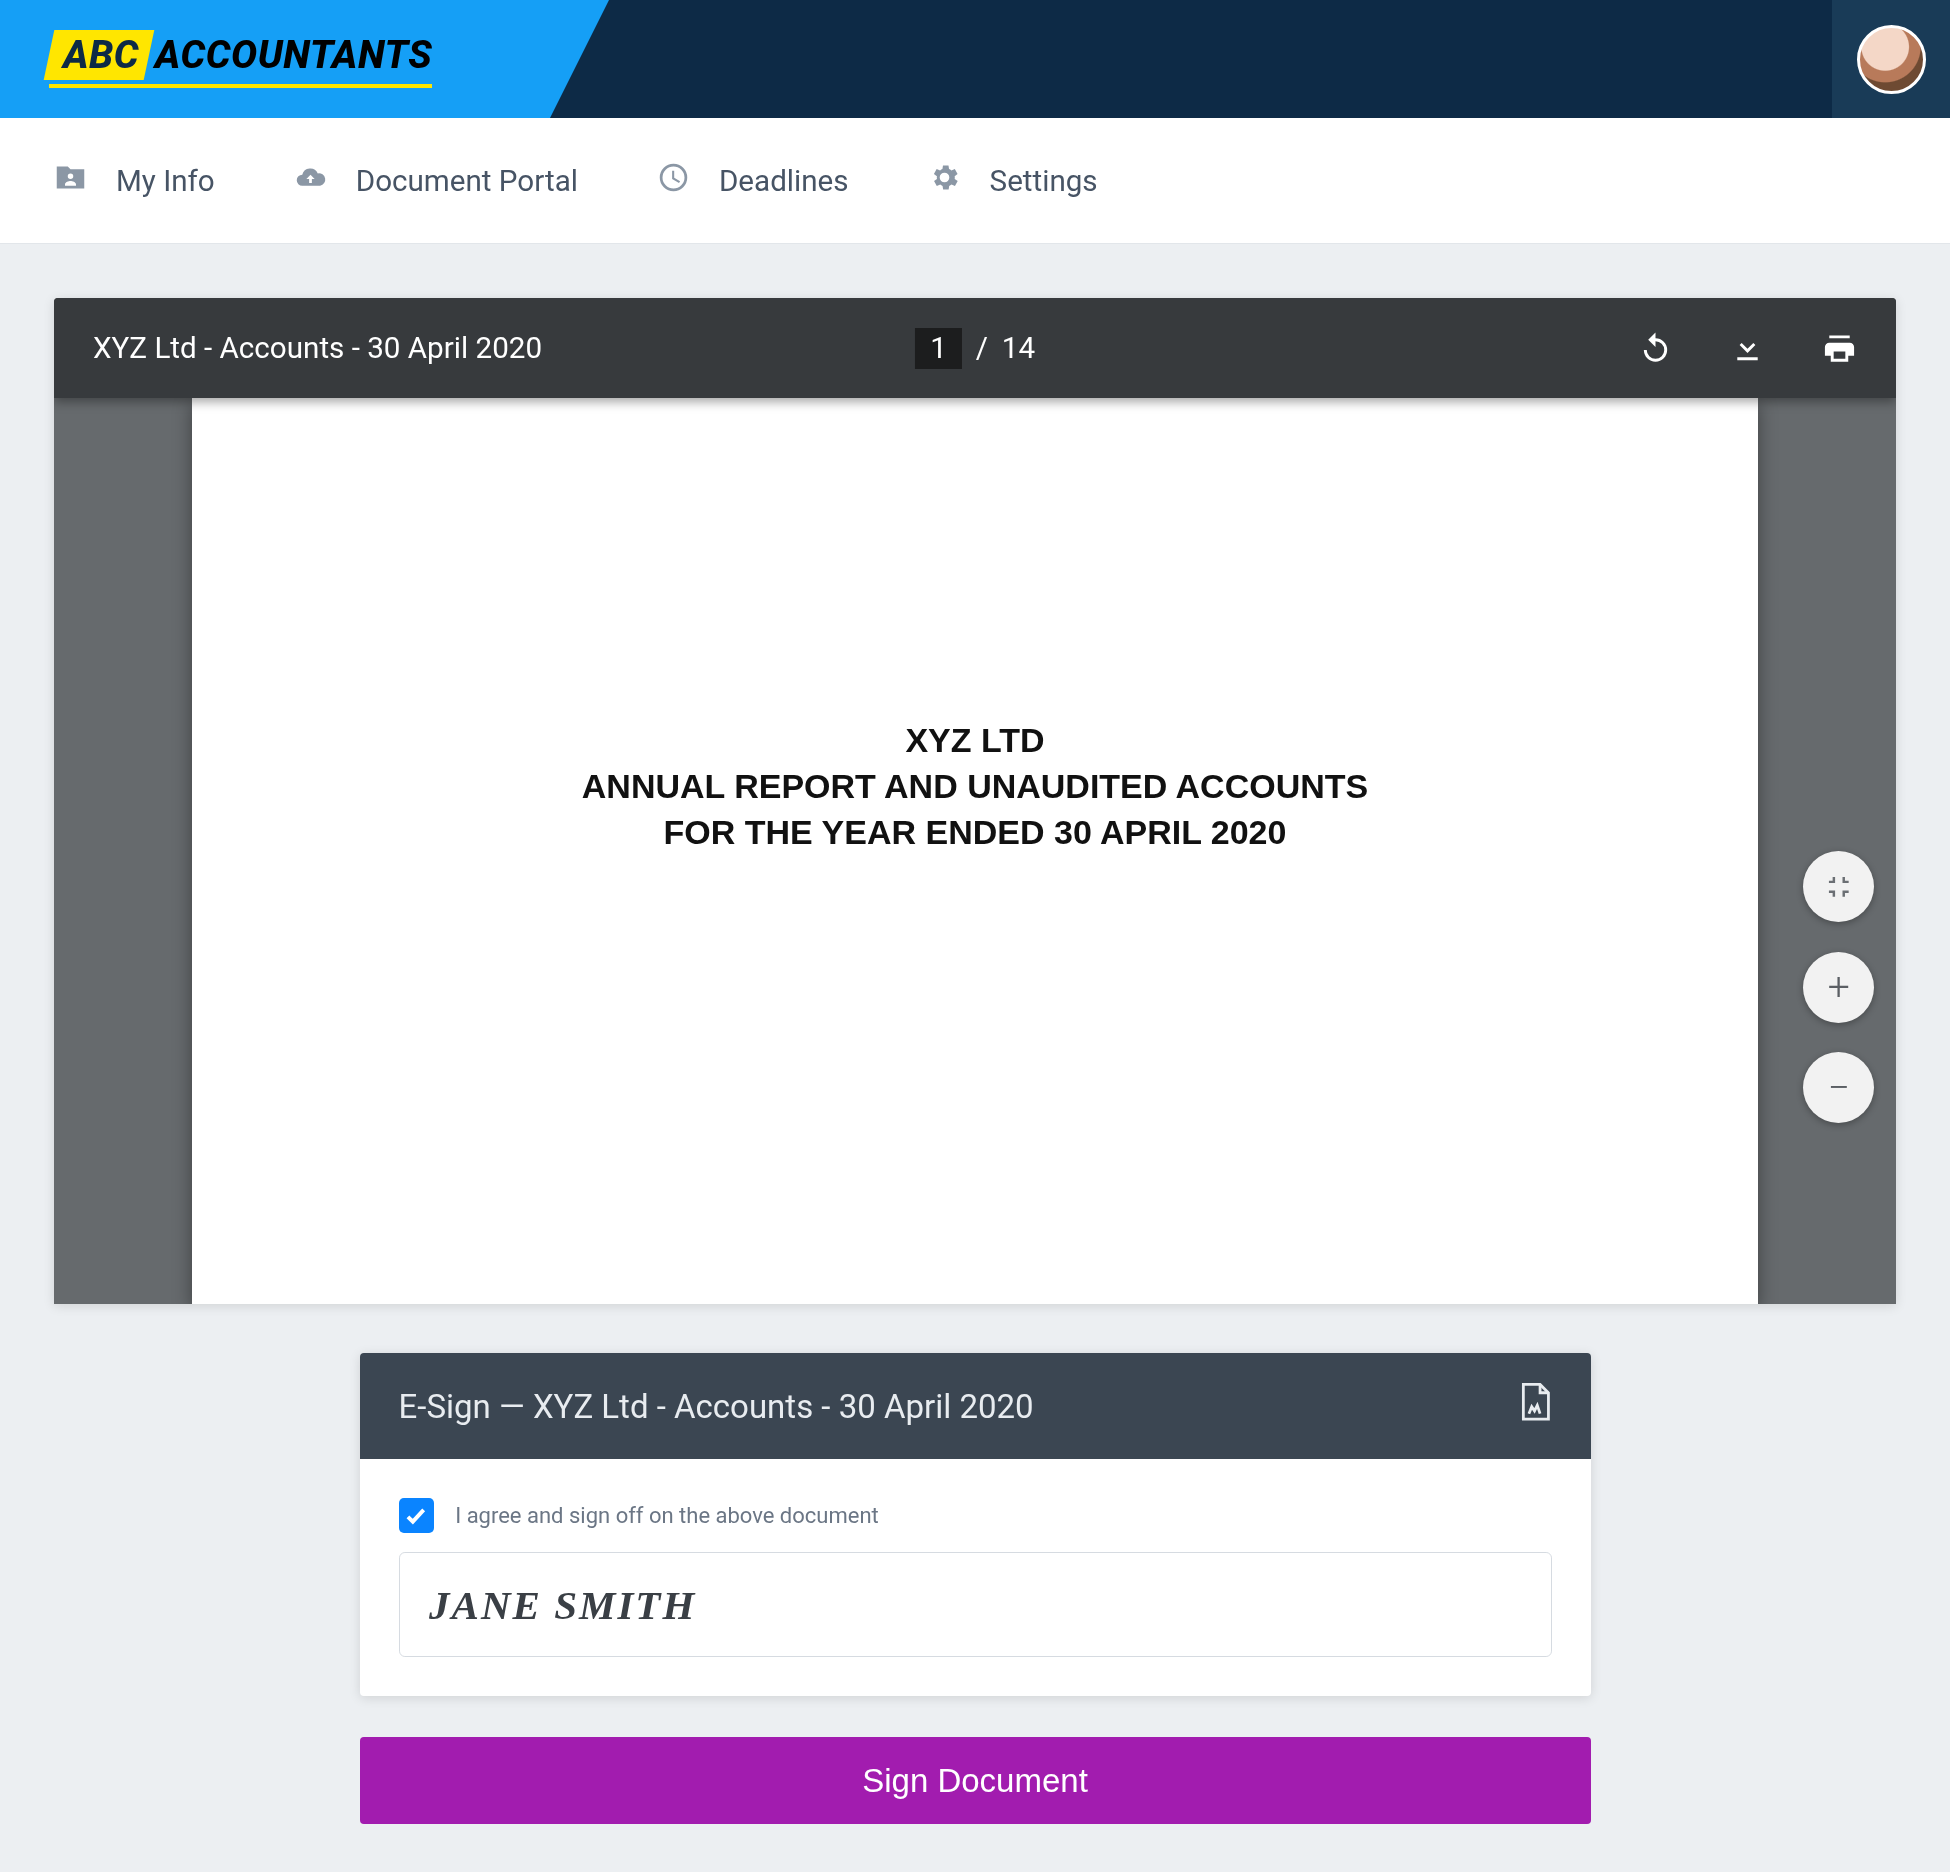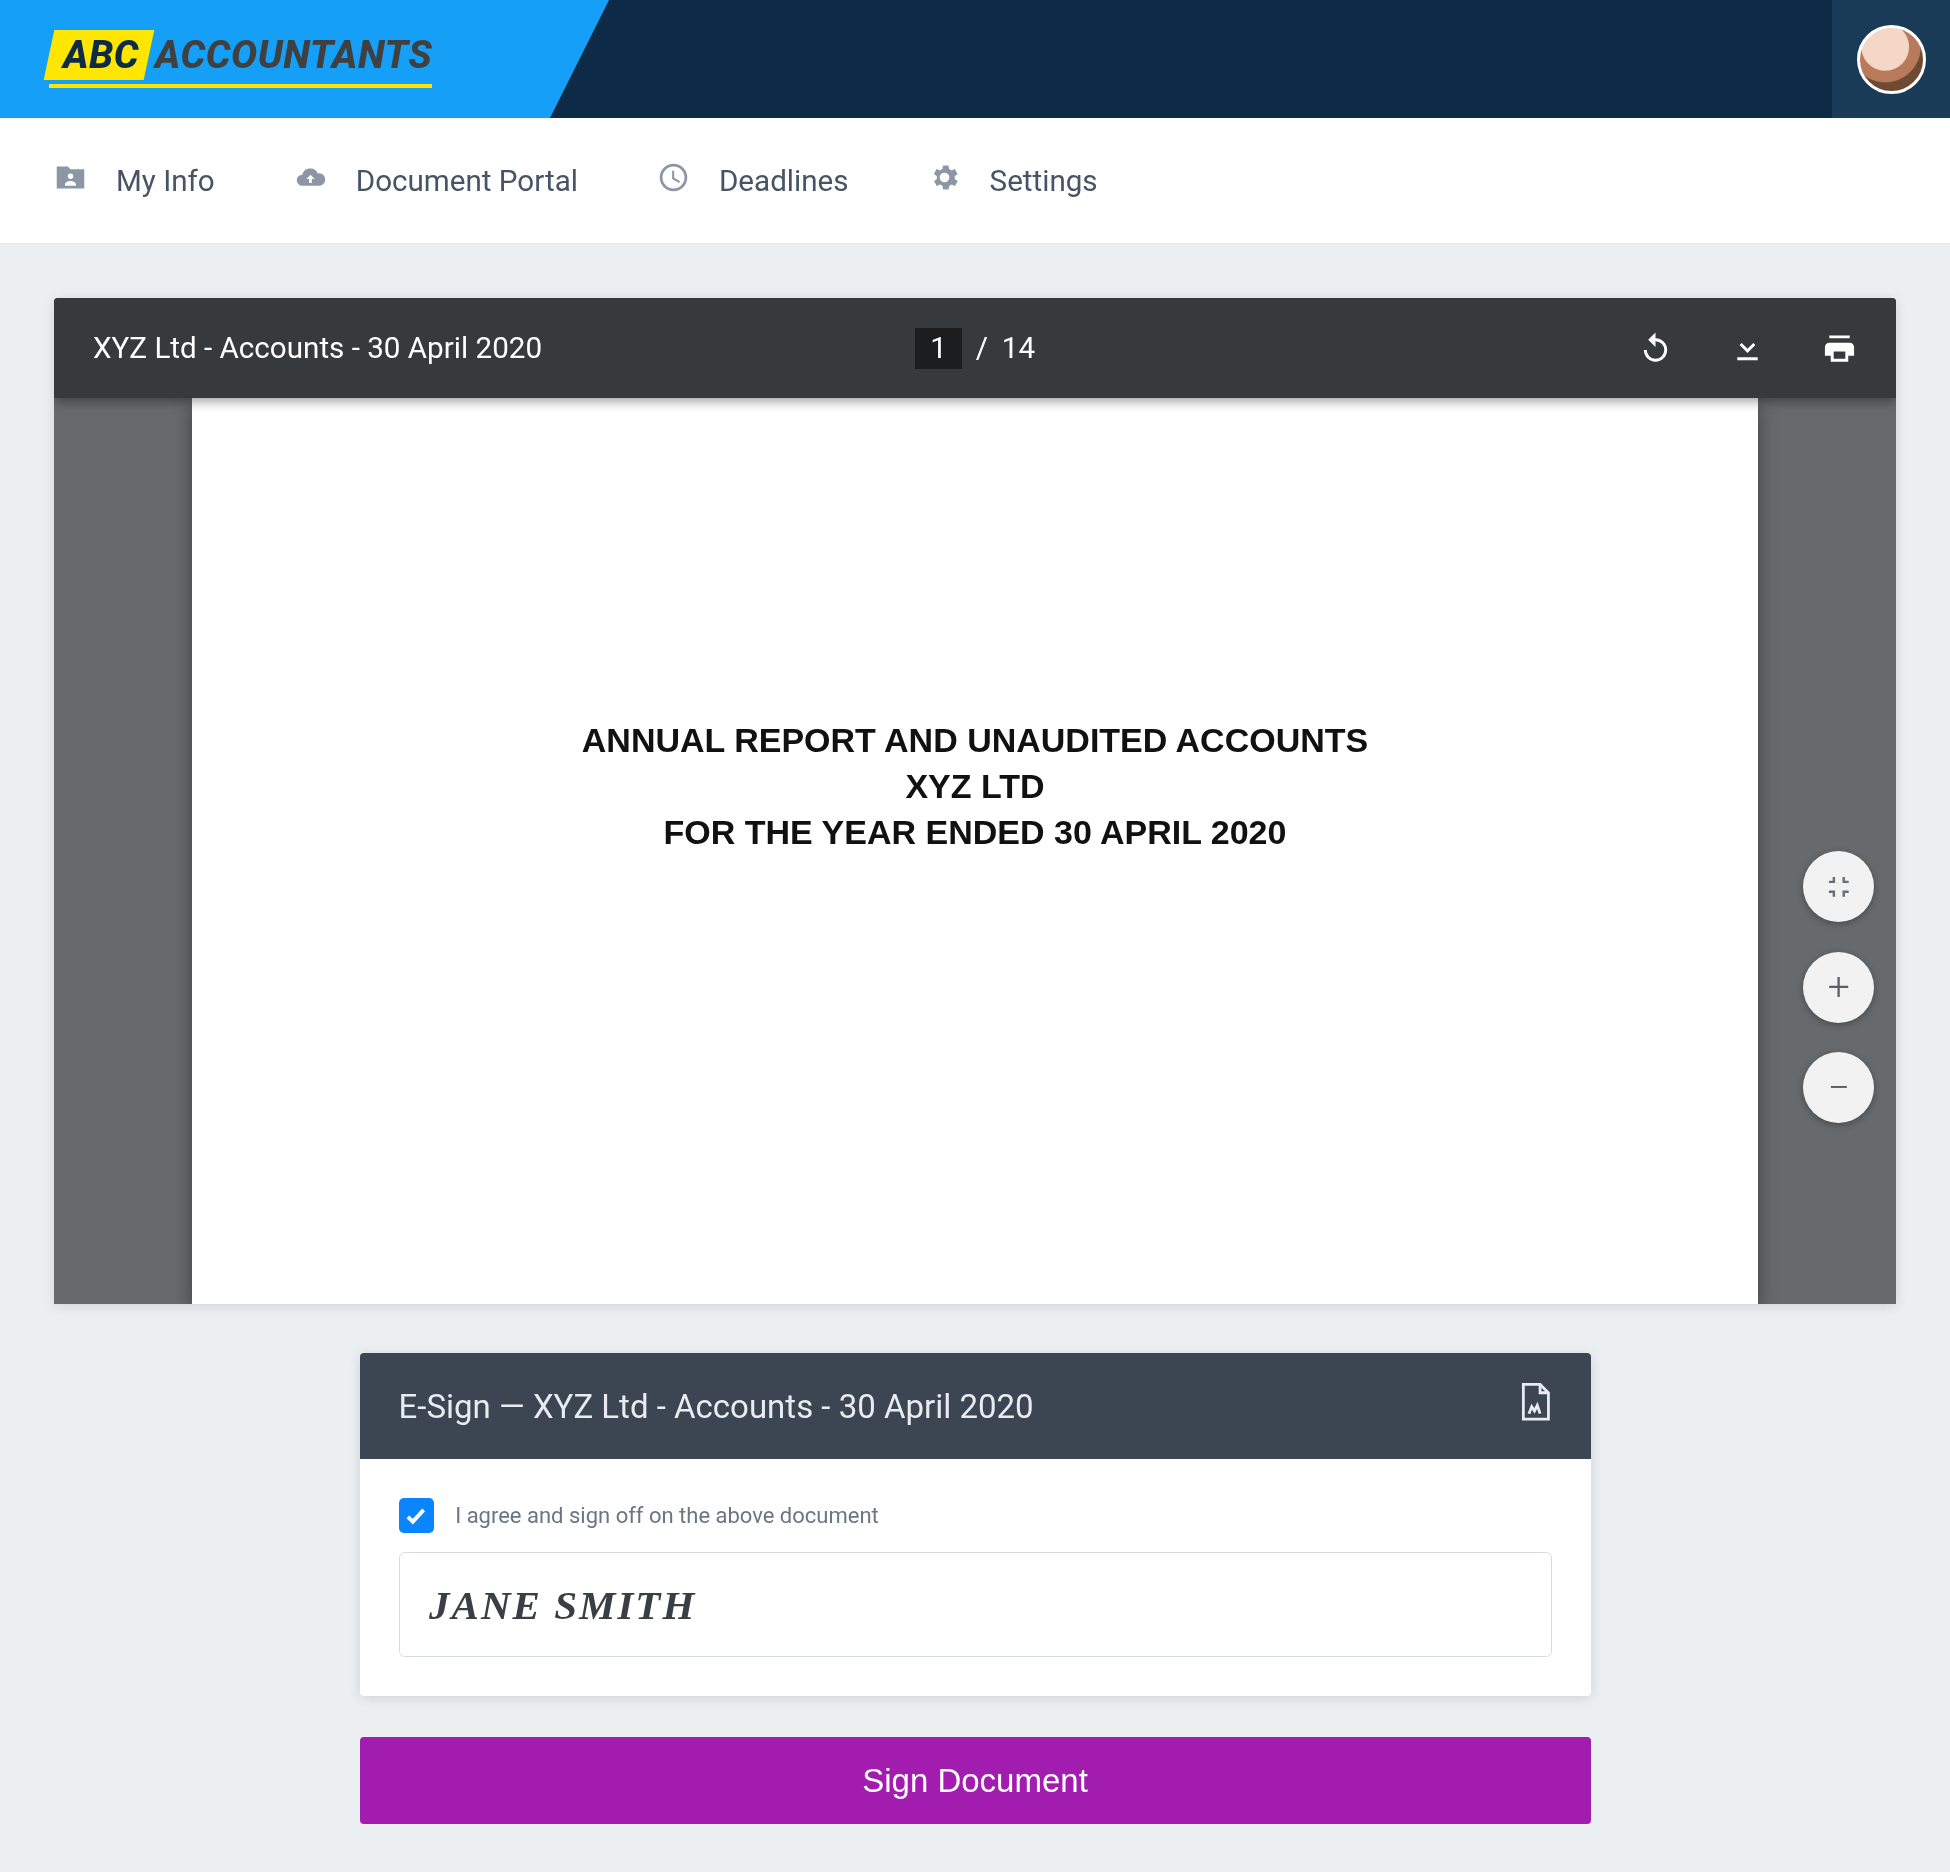--- a/index.html
+++ b/index.html
@@ -51,21 +51,21 @@
     padding-bottom: 3.9px;
   }
   .logo-abc {
     background: #ffe600;
     color: #0d2a46;
     padding: 2px 9.9px 2px 13.8px;
     transform: skewX(-12deg);
     display: inline-block;
   }
   .logo-abc span { display: inline-block; transform: skewX(12deg); }
-  .logo-rest { color: #404040; }
+  .logo-rest { color: #000000; }
   .topbar-right {
     display: flex;
     align-items: center;
     height: 100%;
   }
   .avatar-wrap {
     height: 100%;
     width: 118px;
     background: #193b57;
     display: flex;
@@ -348,22 +348,22 @@
           <svg viewBox="0 0 24 24">
               <path d="M19 8H5a3 3 0 00-3 3v6h4v4h12v-4h4v-6a3 3 0 00-3-3zm-3 11H8v-5h8v5zm3-14H5V3h14v2z"></path>
             </svg>
         </span>
       </div>
     </div>
 
     <div class="viewer-body">
       <div class="page">
         <div class="page-text">
+          <div>XYZ LTD</div>
           <div>ANNUAL REPORT AND UNAUDITED ACCOUNTS</div>
-          <div>XYZ LTD</div>
           <div>FOR THE YEAR ENDED 30 APRIL 2020</div>
         </div>
       </div>
 
       <div class="float-controls">
         <div class="float-btn">
           <svg viewBox="0 0 24 24">
               <path d="M9 9H4V7h3V4h2v5zm6 0V4h2v3h3v2h-5zM9 15v5H7v-3H4v-2h5zm6 0h5v2h-3v3h-2v-5z"></path>
             </svg>
         </div>

